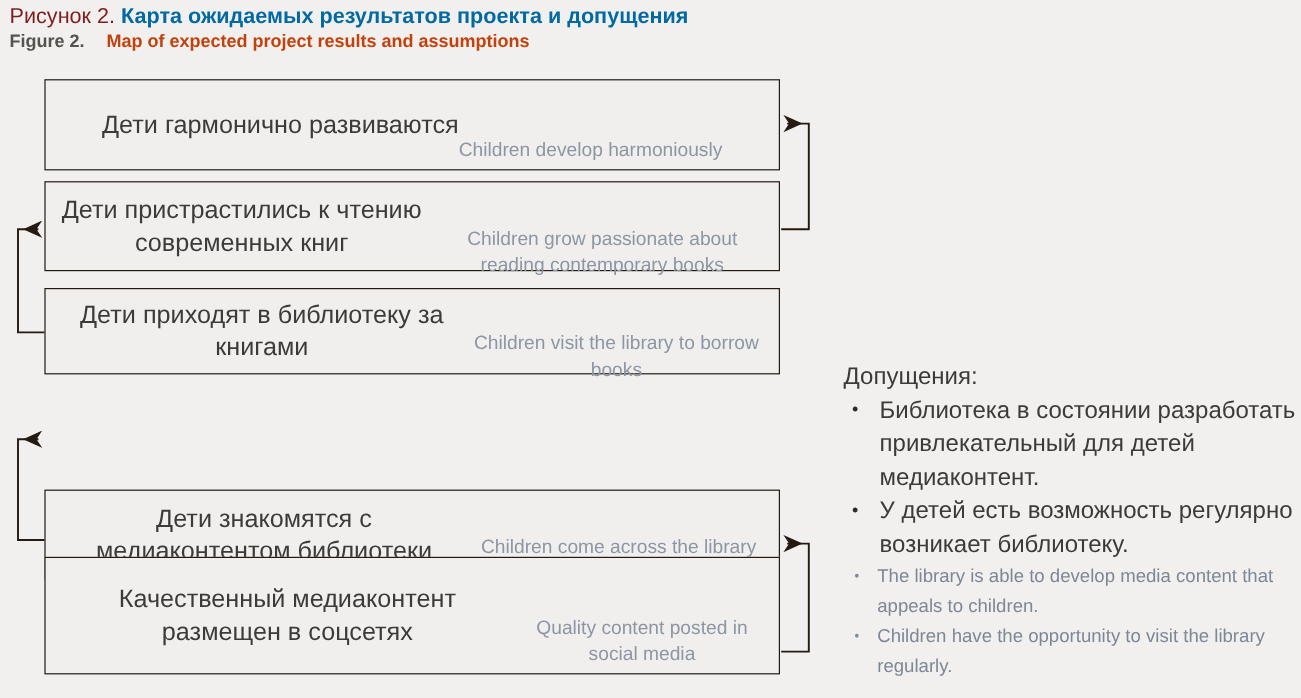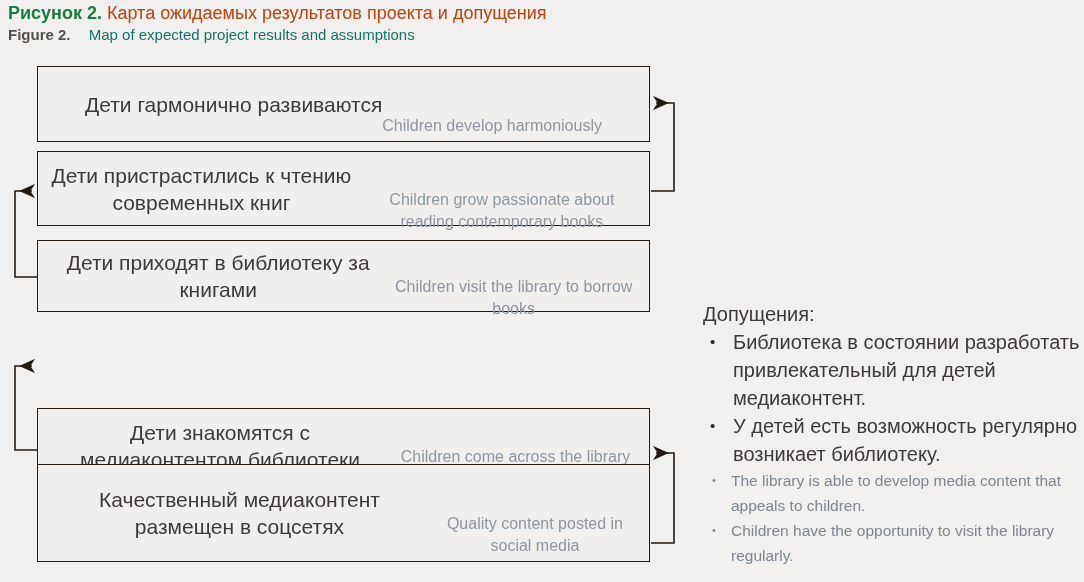--- a/index.html
+++ b/index.html
@@ -7,25 +7,25 @@
   body {
     background: #f1f0ef;
     font-family: "Liberation Sans", "DejaVu Sans", sans-serif;
     overflow: hidden;
   }
   .page { position: relative; width: 1084px; height: 582px; background: #f1f0ef; }
 
   
   .fig-caption { position: absolute; left: 8px; top: 2px; }
   .fig-line1 { font-size: 18px; line-height: 23px; }
-  .fig-label-ru { color: #15803d; font-weight: 700; }
-  .fig-title-ru { color: #c2410c; font-weight: 400; }
+  .fig-label-ru { color: #7f1d1d; font-weight: 400; }
+  .fig-title-ru { color: #0369a1; font-weight: 700; }
   .fig-line2 { font-size: 15px; line-height: 20px; }
   .fig-label-en { color: #56524e; font-weight: 700; margin-right: 14px; }
-  .fig-title-en { color: #0f766e; font-weight: 400; }
+  .fig-title-en { color: #c2410c; font-weight: 700; }
 
   
   .result-box {
     position: absolute;
     left: 37px;
     width: 613px;
     border: 1.5px solid #241a12;
     background: #f0efee;
     display: flex;
     flex-direction: row;

